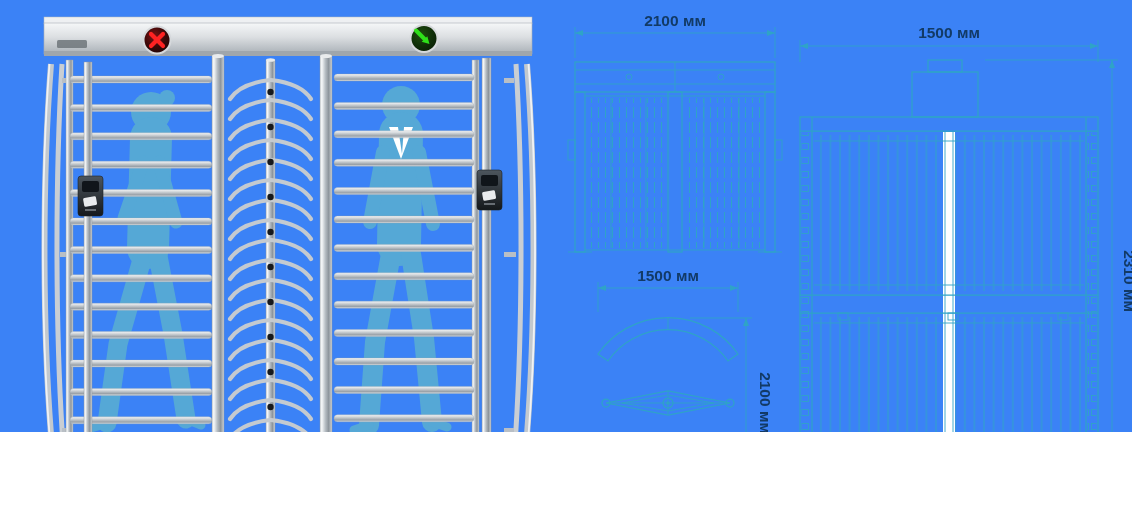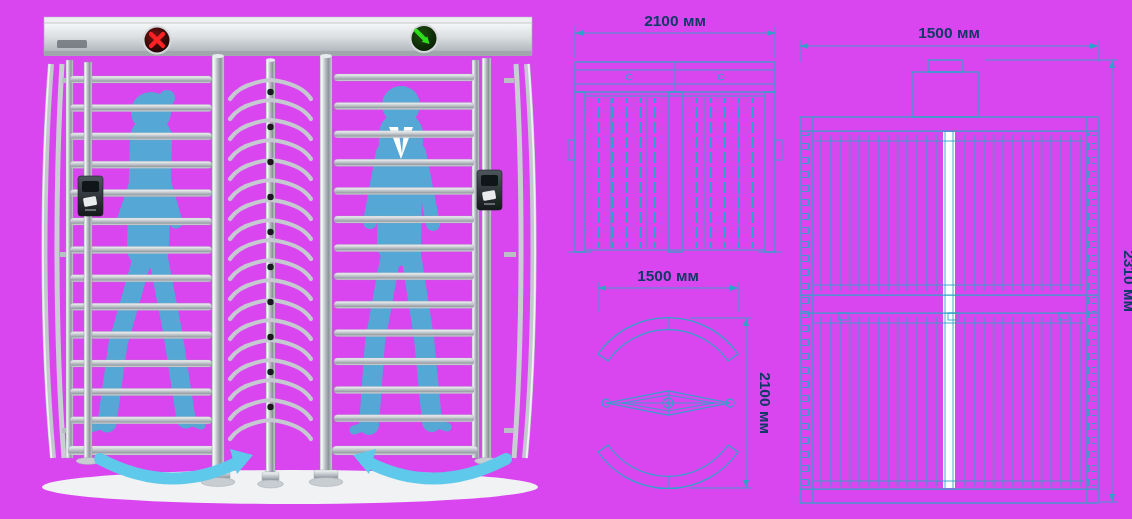--- a/index.html
+++ b/index.html
@@ -2,21 +2,21 @@
 <html style="--drawing-line: #2fa3c7; --dimension-text: #123a66; --silhouette: #55a8d6; --rotation-arrow: #5ec9ea; --indicator-red: #ff2222; --indicator-green: #2ee019;"><head>
 <meta charset="utf-8">
 <style>
   :root{
     --drawing-line:#2fa3c7;
     --dimension-text:#123a66;
     --silhouette:#55a8d6;
     --rotation-arrow:#5ec9ea;
   }
   html,body{margin:0;padding:0;background:#fff;}
-  .canvas{position:relative;width:1132px;height:519px;background:#d946ef;overflow:hidden;
+  .canvas{position:relative;width:1132px;height:432px;background:#3b82f6;overflow:hidden;
           font-family:"Liberation Sans",sans-serif;}
   svg{display:block}
   
   .tl{fill:none;stroke:var(--drawing-line,#2fa3c7);stroke-width:1.25;}
   .tlthin{fill:none;stroke:var(--drawing-line,#2fa3c7);stroke-width:.9;}
   .tlf{fill:var(--drawing-line,#2fa3c7);stroke:none;}
   .dim{fill:var(--dimension-text,#123a66);font:600 15.5px "Liberation Sans",sans-serif;}
   
   .bar{fill:url(#metalH);stroke:#9aa1a7;stroke-width:.35;}
   .arm{fill:none;stroke:#c4cad0;stroke-width:4.2;stroke-linecap:round;}

